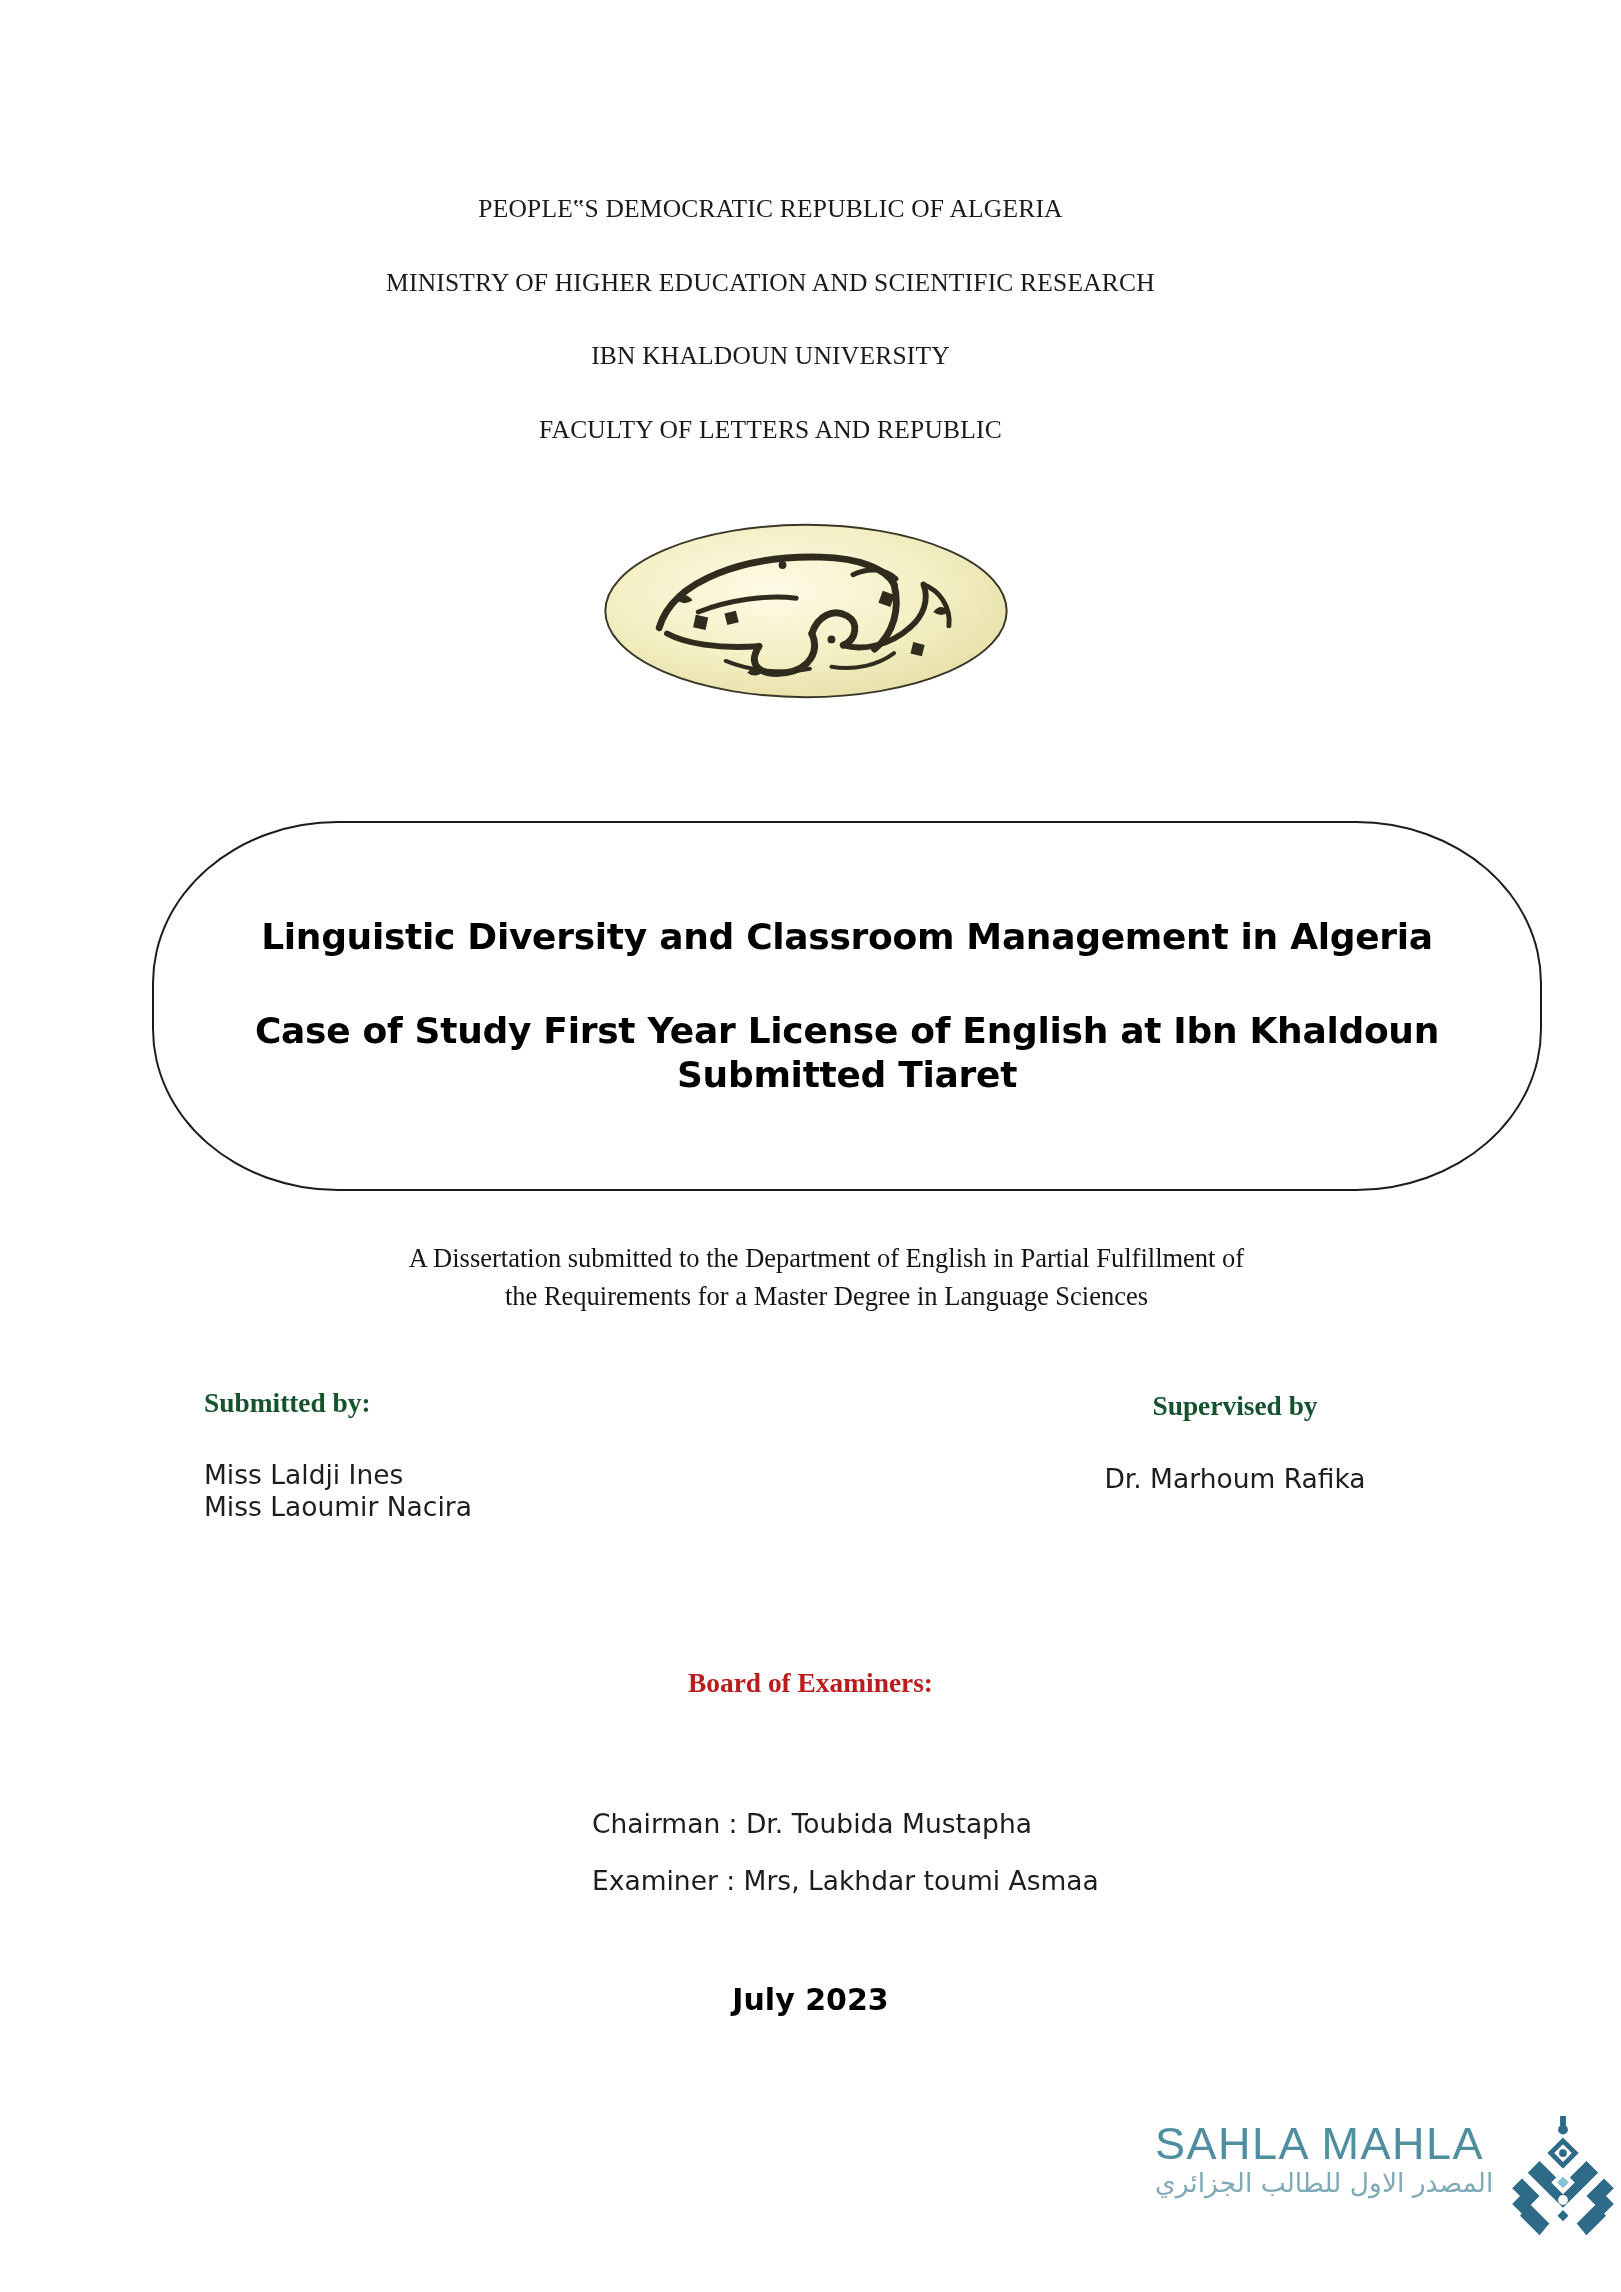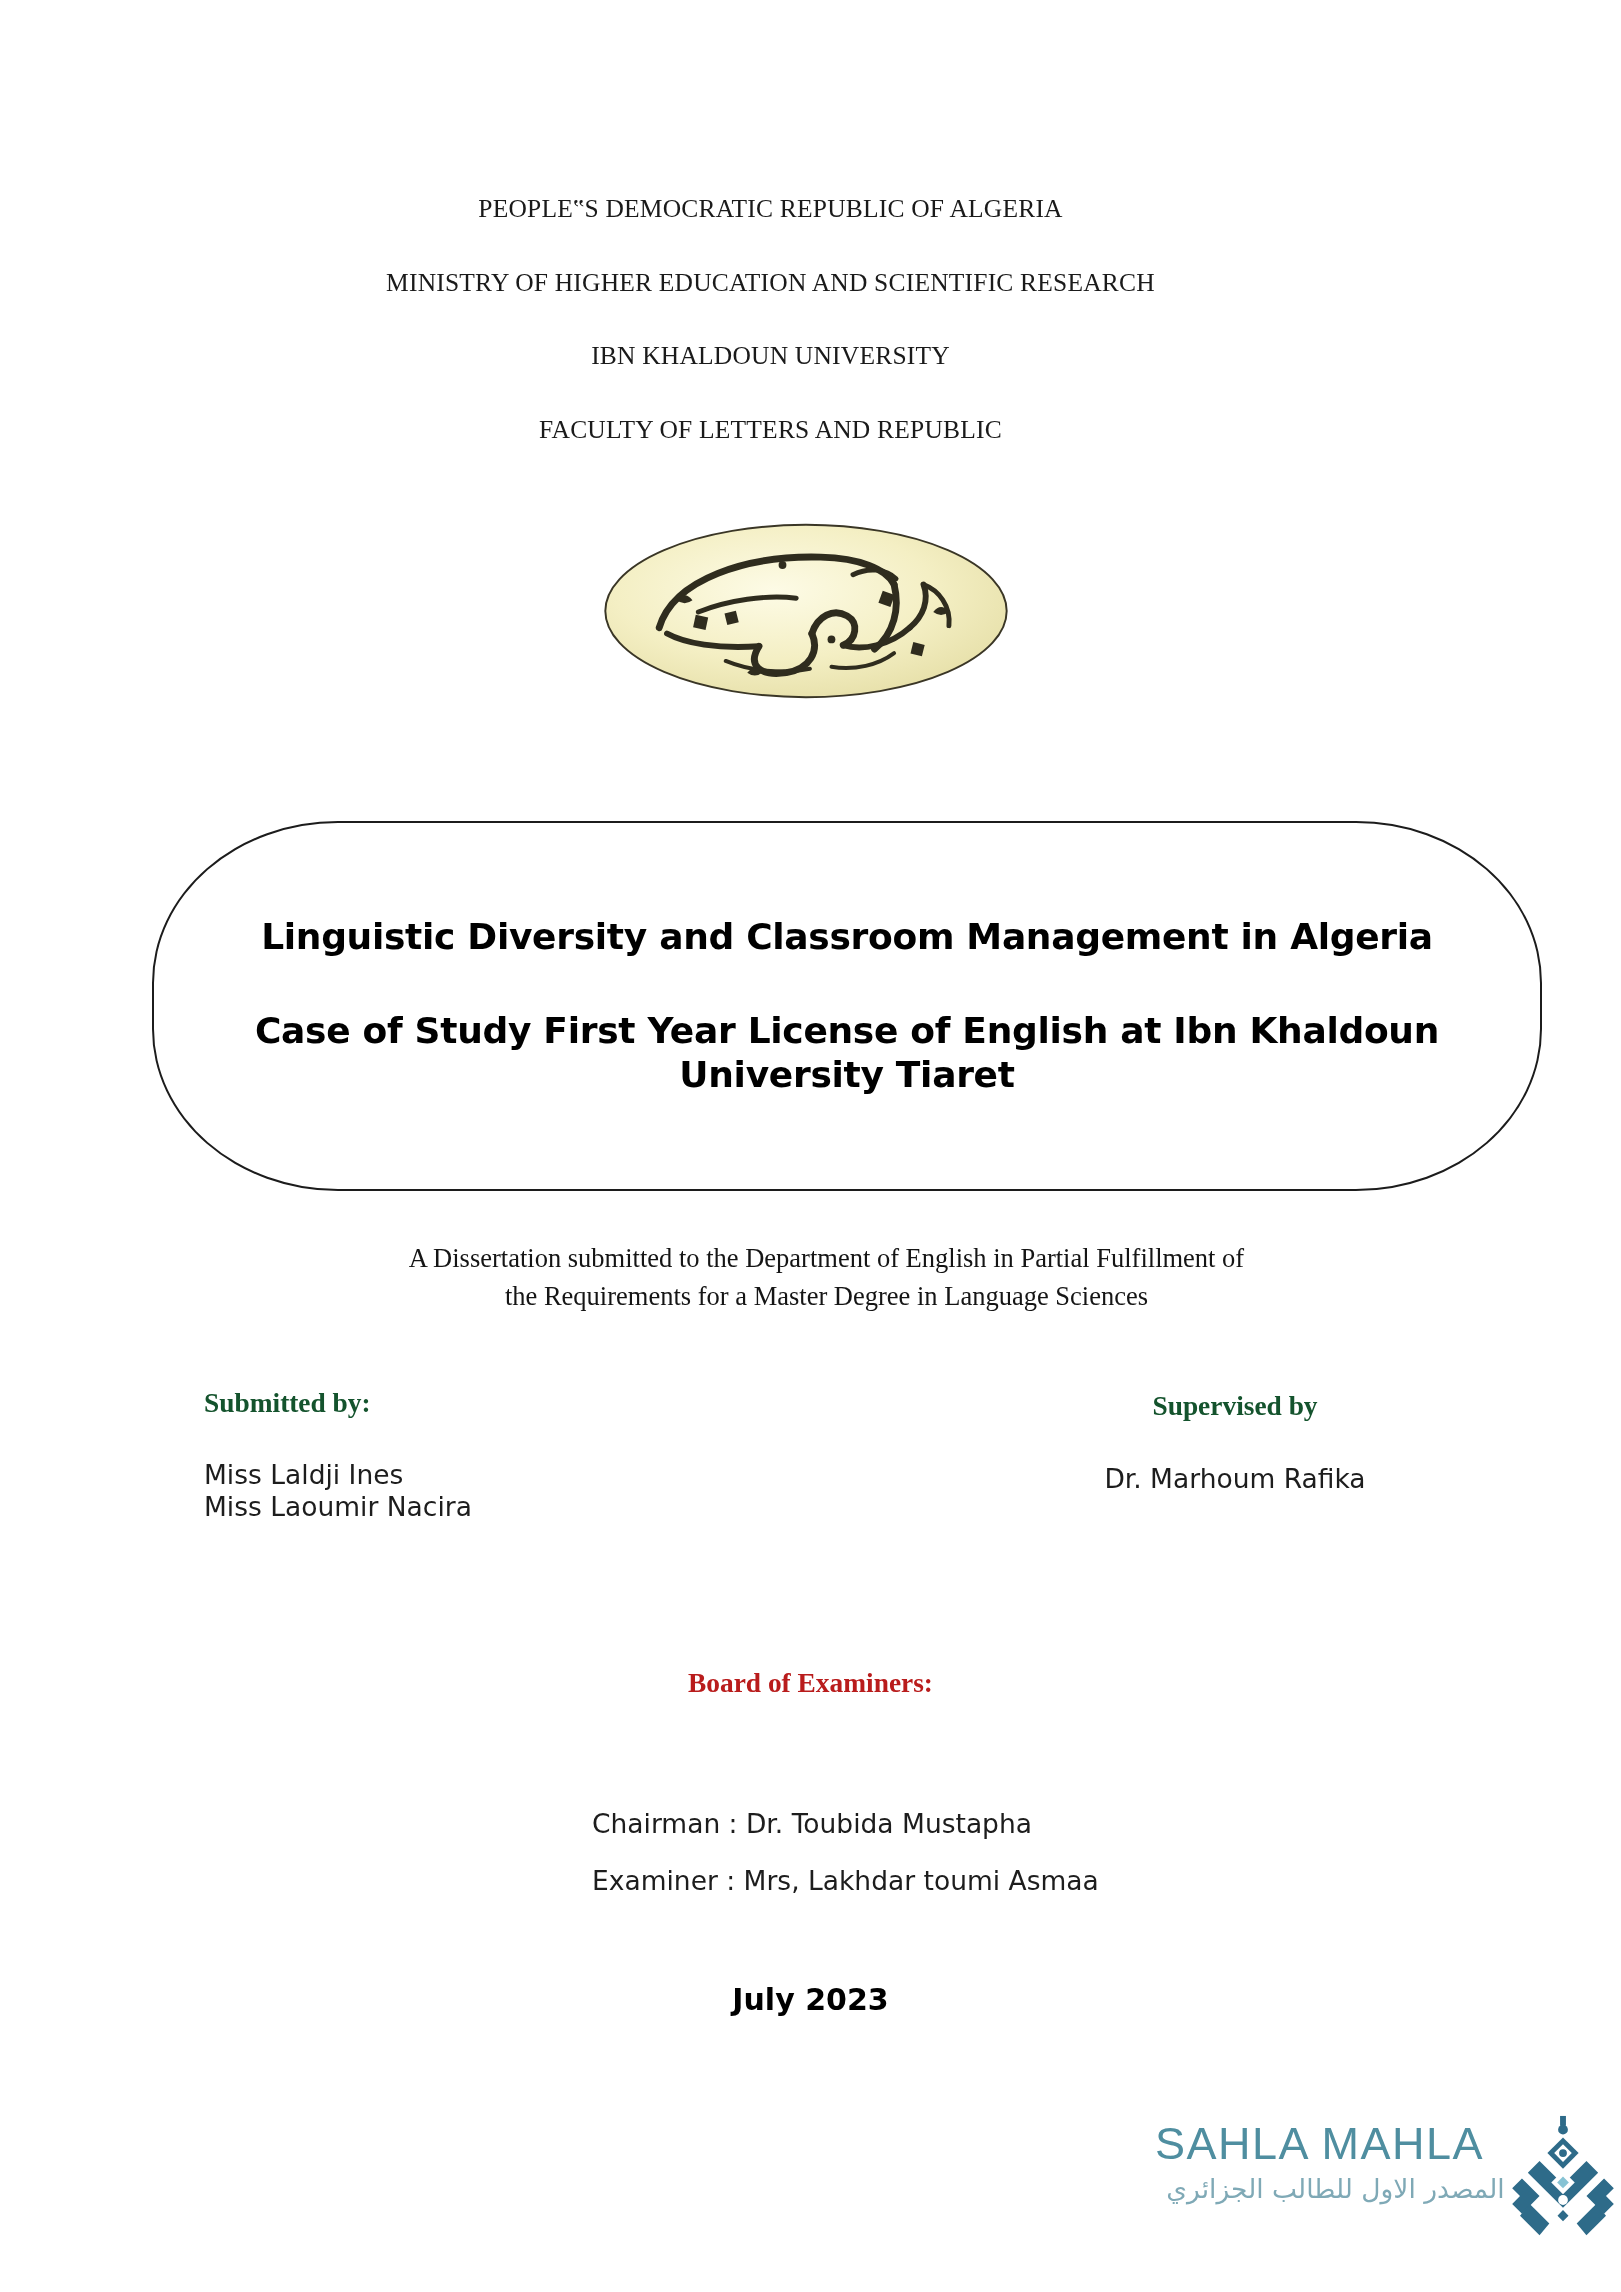--- a/index.html
+++ b/index.html
@@ -190,23 +190,23 @@
     letter-spacing: 1.5px;
     color: #4f8ea0;
     line-height: 1.05;
     white-space: nowrap;
   }
   .wm-sub {
     font-family: "DejaVu Sans", sans-serif;
     font-size: 26.5px;
     color: #7fa9b6;
     direction: rtl;
-    text-align: center;
+    text-align: left;
     line-height: 1.2;
-    margin-top: 6px;
+    margin-top: 0;
     width: 361px;
     white-space: nowrap;
   }
   .wm-mark {
     position: absolute;
     left: 355px;
     top: -5.9px;
     width: 106px;
     height: 129px;
   }
@@ -258,21 +258,21 @@
         <path d="M78 84 q8 -10 16 0 q-8 6 -16 0z"></path>
         <path d="M340 96 q8 -10 16 0 q-8 6 -16 0z"></path>
         <path d="M150 158 q8 -9 15 0 q-7 6 -15 0z"></path>
       </g>
     </svg>
   </div>
 
   <div class="title-box">
     <div class="title-line l1">Linguistic Diversity and Classroom Management in Algeria</div>
     <div class="title-line l2">Case of Study First Year License of English at Ibn Khaldoun</div>
-    <div class="title-line l3">University Tiaret</div>
+    <div class="title-line l3">Submitted Tiaret</div>
   </div>
 
   <div class="statement">
     <div>A Dissertation submitted to the Department of English in Partial Fulfillment of</div>
     <div>the Requirements for a Master Degree in Language Sciences</div>
   </div>
 
   <div class="credits">
     <div class="col-left">
       <div class="credit-heading">Submitted by:</div>

